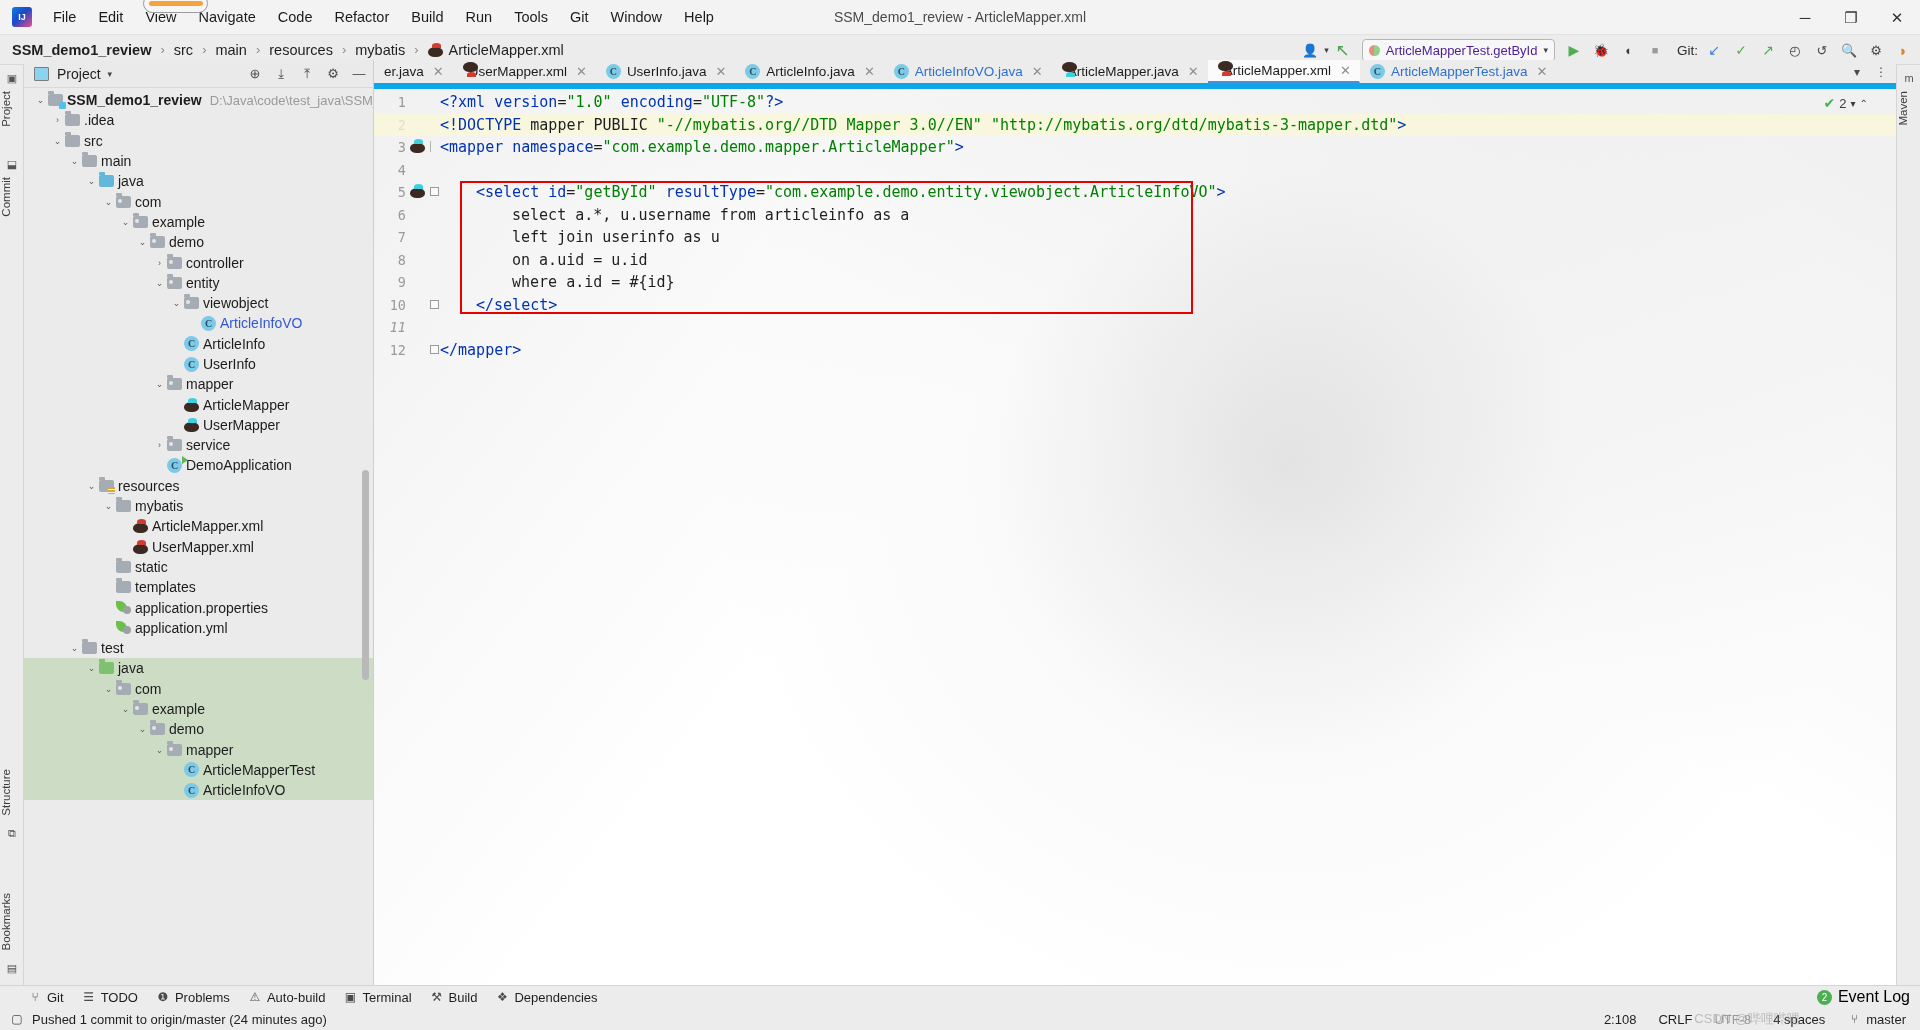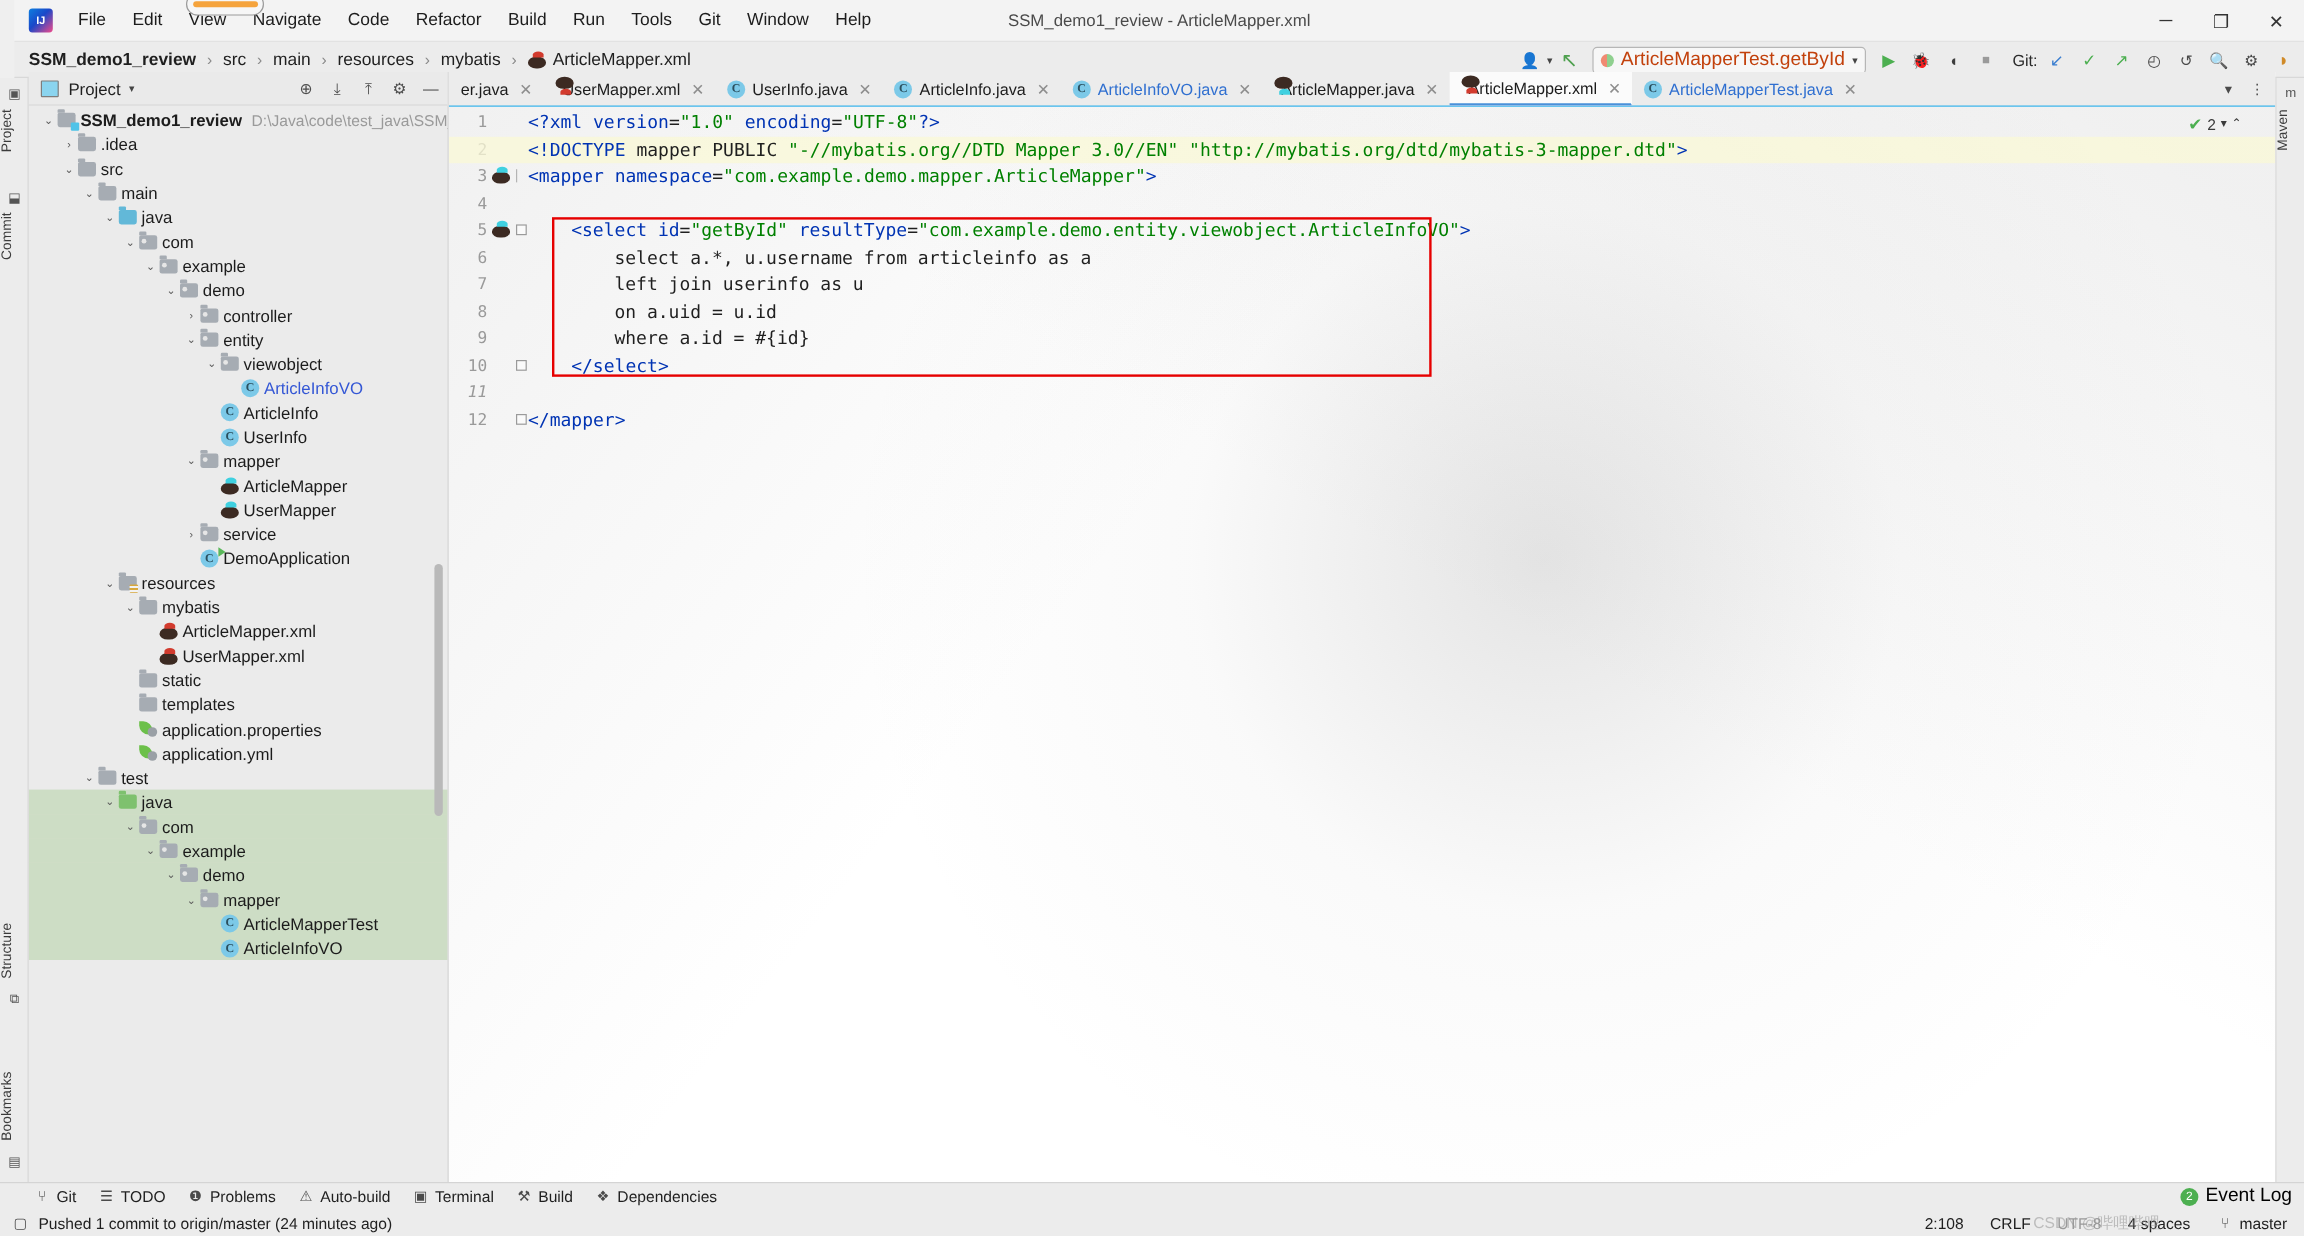--- a/index.html
+++ b/index.html
@@ -2,21 +2,21 @@
 <html><head>
 <meta charset="utf-8">
 <style>
   * { box-sizing: border-box; margin: 0; padding: 0; }
   html, body {
     width: 1920px; height: 1030px;
     font-family: "Liberation Sans", sans-serif;
     background: #f2f2f2; overflow: hidden;
     -webkit-font-smoothing: antialiased;
   }
-  #app { position: relative; width: 1920px; height: 1030px; background: #efefef; padding-left: 12px; }
+  #app { position: relative; width: 1920px; height: 1030px; background: #efefef; }
 
   
   .titlebar {
     height: 35px; background: #f3f3f3; display: flex; align-items: center;
     border-bottom: 1px solid #e2e2e2; position: relative;
   }
   .ij-logo {
     width: 20px; height: 20px; margin: 0 10px 0 12px; border-radius: 3px;
     background: linear-gradient(135deg,#0d7fe0 0%,#1a48c9 45%,#f24a8a 100%);
     position: relative; flex: none;
@@ -61,21 +61,21 @@
     display: flex; align-items: center; gap: 1px;
   }
   .tbtn {
     width: 26px; height: 24px; display: flex; align-items: center; justify-content: center;
     font-size: 13px; color: #4a4a4a; border-radius: 3px;
   }
   .runconfig {
     display: flex; align-items: center; height: 23px; border: 1px solid #b6b6b6;
     border-radius: 4px; background: #f7f7f7; padding: 0 6px; margin: 0 5px; gap: 6px;
   }
-  .runconfig .rc-label { font-size: 16px; color: #c2410c; white-space: nowrap; }
+  .runconfig .rc-label { font-size: 13px; color: #4c1d95; white-space: nowrap; }
   .dot-split {
     width: 11px; height: 11px; border-radius: 50%;
     background: linear-gradient(90deg,#f08a72 50%, #8fd08f 50%);
   }
   .caret { font-size: 9px; color: #444; }
   .git-label { font-size: 13.5px; color: #2b2b2b; margin-left: 8px; margin-right: 2px; }
 
   
   .rail {
     position: absolute; left: 0; top: 65px; bottom: 45px; width: 24px;
@@ -194,21 +194,21 @@
     background: #b9b9b9; border-radius: 4px;
   }
 
   
   .editor-area {
     position: absolute; left: 374px; top: 60px; right: 24px; bottom: 45px;
     background: #ffffff; display: flex; flex-direction: column; overflow: hidden;
   }
   .tabbar {
     height: 29px; background: #ececec; display: flex; align-items: stretch;
-    border-bottom: 1px solid #0ea5e9; position: relative; flex: none;
+    border-bottom: 6px solid #0ea5e9; position: relative; flex: none;
   }
   .etab {
     display: flex; align-items: center; gap: 6px; padding: 0 8px 0 10px;
     font-size: 13.5px; color: #1c1c1c; white-space: nowrap; position: relative;
     border-right: 1px solid transparent;
   }
   .etab.active { background: #fbfbfb; border-bottom: 2px solid #4a90d9; }
   .etab .close { color: #8e8e8e; font-size: 13px; margin-left: 3px; }
   .tabbar-right {
     margin-left: auto; display: flex; align-items: center; gap: 2px; padding-right: 4px;

